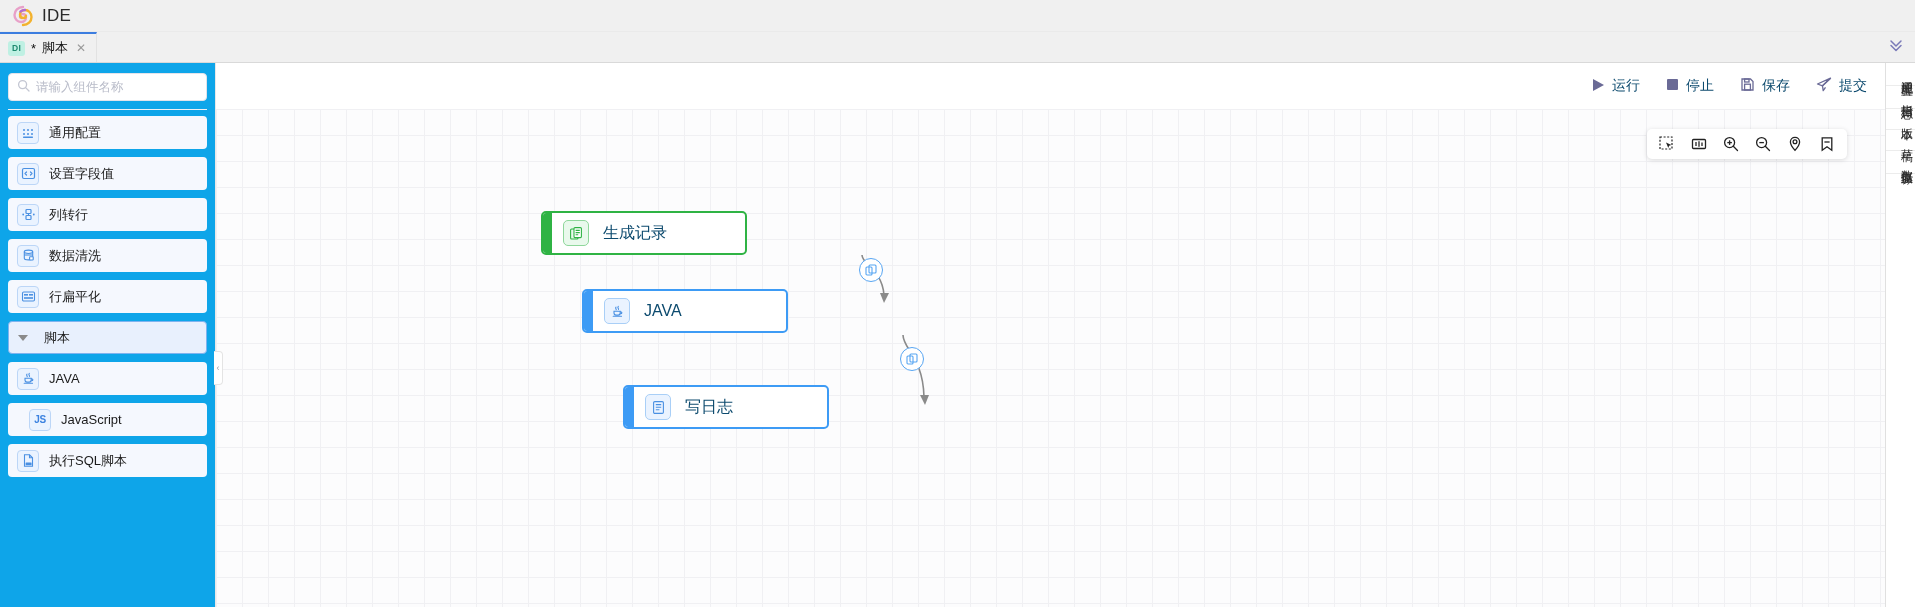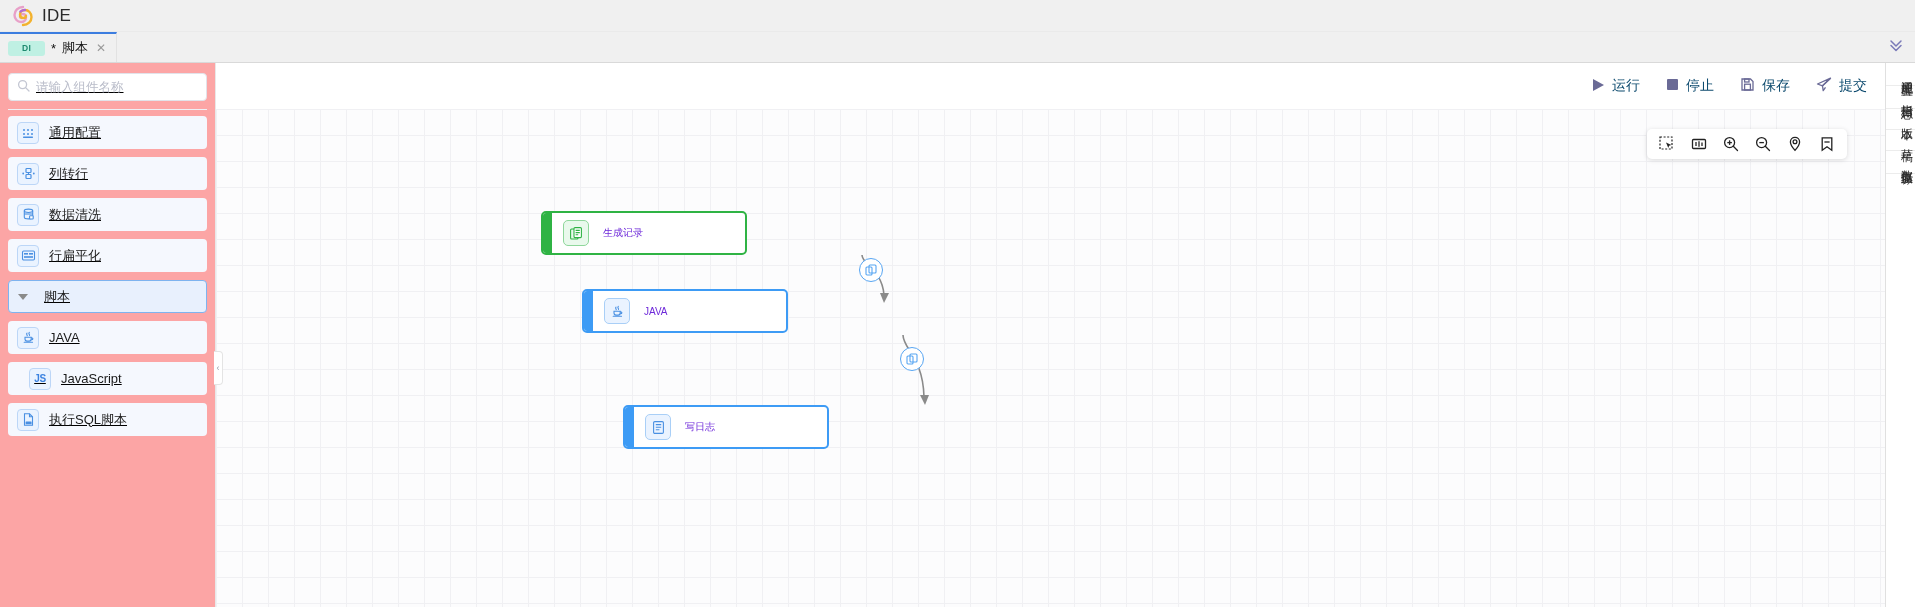--- a/index.html
+++ b/index.html
@@ -29,45 +29,44 @@
   .tab {
     display: flex; align-items: center; gap: 6px;
     padding: 0 10px 0 8px;
     background: #f0f0f0;
     border-top: 2px solid #3c7ddf;
     border-right: 1px solid #e2e2e2;
     font-size: 12.5px; color: #1f1f1f;
     position: relative;
   }
   .tab-badge {
-    width: 37px; height: 15px; border-radius: 3px;
+    width: 17px; height: 15px; border-radius: 3px;
     background: #bff0e3; color: #1f8a70;
     font-size: 8.5px; font-weight: bold;
     display: flex; align-items: center; justify-content: center;
     letter-spacing: .2px;
   }
   .tab-dirty { font-size: 13px; color: #111; line-height: 1; }
   .tab-label { font-size: 13px; color: #111; }
   .tab-close { font-size: 12px; color: #9a9a9a; margin-left: 2px; }
   .tabstrip-right {
     margin-left: auto; display: flex; align-items: center;
     padding-right: 10px;
   }
   .chev-dbl { color: #7a7ab8; }
 
   
   .body { display: flex; height: calc(607px - 32px - 31px); position: relative; }
 
   
   .palette {
-    width: 216px; flex: 0 0 216px; background: #fca5a5;
+    width: 216px; flex: 0 0 216px; background: #0ea5e9;
     border-right: 1px solid #e8e8e8;
     display: flex; flex-direction: column;
     position: relative;
-    text-decoration: underline;
   }
   .search-wrap { padding: 10px 8px 6px 8px; }
   .search-box {
     height: 28px; border: 1px solid #e2e3ea; border-radius: 4px;
     display: flex; align-items: center; gap: 6px; padding: 0 8px;
     background: #fff;
   }
   .search-box svg { flex: 0 0 auto; }
   .search-input {
     border: 0; outline: 0; font-size: 12.5px; color: #b9bcc9;
@@ -143,21 +142,21 @@
     background: #fff; border-radius: 5px;
     display: flex; align-items: center;
     overflow: hidden;
   }
   .node-accent { width: 9px; align-self: stretch; flex: 0 0 auto; }
   .node-inner { display: flex; align-items: center; gap: 14px; padding-left: 11px; }
   .node-icon {
     width: 26px; height: 26px; border-radius: 5px;
     display: flex; align-items: center; justify-content: center; flex: 0 0 auto;
   }
-  .node-label { font-size: 10px; color: #6d28d9; }
+  .node-label { font-size: 16px; color: #0c4a6e; }
   .node.green { border: 2px solid #2fb344; }
   .node.green .node-accent { background: #2fb344; }
   .node.green .node-icon { background: #e9f9ec; border: 1px solid #8fd79b; }
   .node.blue { border: 2px solid #3d9bf5; }
   .node.blue .node-accent { background: #3d9bf5; }
   .node.blue .node-icon { background: #eaf3ff; border: 1px solid #a9cff7; }
 
   .edge-badge {
     position: absolute; width: 24px; height: 24px; border-radius: 50%;
     background: #fff; border: 1.5px solid #57a5f2;
@@ -235,20 +234,30 @@
               <circle cx="11" cy="4" r="1"></circle>
             <circle cx="3" cy="8" r="1"></circle>
               <circle cx="7" cy="8" r="1"></circle>
               <circle cx="11" cy="8" r="1"></circle>
             <rect x="2" y="10.5" width="10" height="1.4" rx=".6"></rect>
           </svg>
         </span>
         <span class="pal-label">通用配置</span>
       </div>
 
+      <div class="pal-item">
+        <span class="pal-icon">
+          <svg width="15" height="15" viewBox="0 0 15 15" fill="none" stroke="#4a90e2" stroke-width="1.2">
+            <rect x="1.5" y="2.5" width="12" height="10" rx="1.5"></rect>
+            <polyline points="5.5,6 4,7.5 5.5,9" stroke-linecap="round" stroke-linejoin="round"></polyline>
+            <polyline points="9.5,6 11,7.5 9.5,9" stroke-linecap="round" stroke-linejoin="round"></polyline>
+          </svg>
+        </span>
+        <span class="pal-label">设置字段值</span>
+      </div>
 
       <div class="pal-item">
         <span class="pal-icon">
           <svg width="15" height="15" viewBox="0 0 15 15" fill="none" stroke="#4a90e2" stroke-width="1.2">
             <rect x="5" y="2.5" width="5" height="4" rx=".8"></rect>
             <rect x="5" y="8.5" width="5" height="4" rx=".8"></rect>
             <line x1="7.5" y1="6.5" x2="7.5" y2="8.5"></line>
             <circle cx="2.2" cy="7.5" r=".9" fill="#4a90e2" stroke="none"></circle>
             <circle cx="12.8" cy="7.5" r=".9" fill="#4a90e2" stroke="none"></circle>
           </svg>
@@ -451,21 +460,21 @@
               <path d="M8.3 2.4c-1.4 1.2.5 2 .2 3" stroke-linecap="round"></path>
               <path d="M4 7.3h6.2v1.8c0 1.1-.9 2-2 2H6c-1.1 0-2-.9-2-2V7.3z"></path>
               <path d="M10.4 7.8c1 0 1.5.4 1.5 1s-.6 1-1.5 1" stroke-linecap="round"></path>
               <line x1="3.2" y1="12.3" x2="11.5" y2="12.3" stroke-linecap="round"></line>
             </svg>
           </span>
           <span class="node-label">JAVA</span>
         </div>
       </div>
 
-      <div class="node blue" style="left:407px; top:296px; width:206px;">
+      <div class="node blue" style="left:407px; top:276px; width:206px;">
         <div class="node-accent"></div>
         <div class="node-inner">
           <span class="node-icon">
             <svg width="15" height="15" viewBox="0 0 15 15" fill="none" stroke="#4a90e2" stroke-width="1.1">
               <rect x="2.6" y="1.6" width="9.8" height="11.8" rx="1.2"></rect>
               <line x1="4.8" y1="4.6" x2="10.2" y2="4.6"></line>
               <line x1="4.8" y1="7.2" x2="10.2" y2="7.2"></line>
               <line x1="4.8" y1="9.8" x2="8.4" y2="9.8"></line>
             </svg>
           </span>

